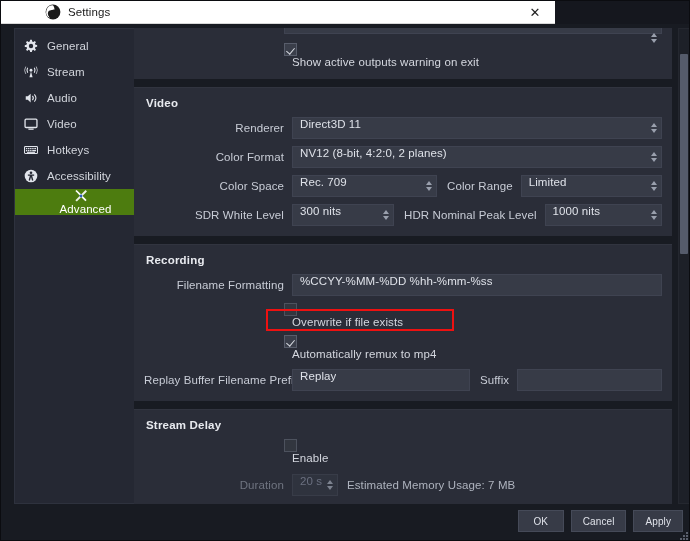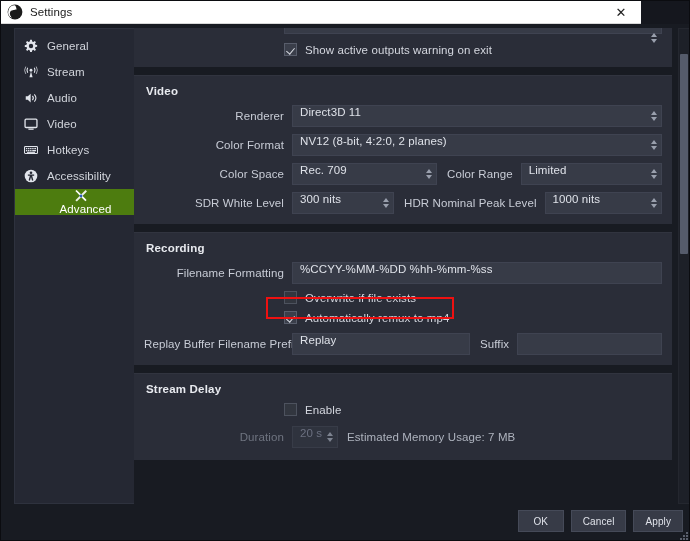--- a/index.html
+++ b/index.html
@@ -15,26 +15,27 @@
     font-family: "Liberation Sans", sans-serif;
     background: #15171e;
     box-sizing: border-box;
     border: 1px solid #0b0c10;
   }
 
   
   .titlebar {
     position: absolute;
     left: 0; top: 0;
-    width: 640px; height: 23px;
+    width: 554px; height: 23px;
     background: #ffffff;
     border-bottom: 1px solid #d8d8d8;
     display: flex;
     align-items: center;
     box-sizing: border-box;
+    padding-left: 38px;
   }
   .tb-icon {
     width: 16px; height: 16px;
     margin-left: 6px;
     flex: 0 0 auto;
     display: block;
   }
   .tb-title {
     font-size: 11.5px;
     color: #1a1a1a;
@@ -183,24 +184,25 @@
     border-right: 3.5px solid transparent;
   }
   .spin i.up { border-bottom: 4px solid #9aa0ad; }
   .spin i.dn { border-top: 4px solid #9aa0ad; }
   .field.disabled .spin i.up { border-bottom-color: #7d8390; }
   .field.disabled .spin i.dn { border-top-color: #7d8390; }
 
   
   .cbrow {
     display: flex;
-    align-items: flex-end;
+    align-items: flex-start;
     margin-bottom: 7px;
     padding-left: 140px;
     position: relative;
+    flex-direction: column;
   }
   .cb {
     width: 13px; height: 13px;
     flex: 0 0 13px;
     background: #3a3e4a;
     border: 1px solid #585d6b;
     box-sizing: border-box;
     position: relative;
     cursor: default;
   }

